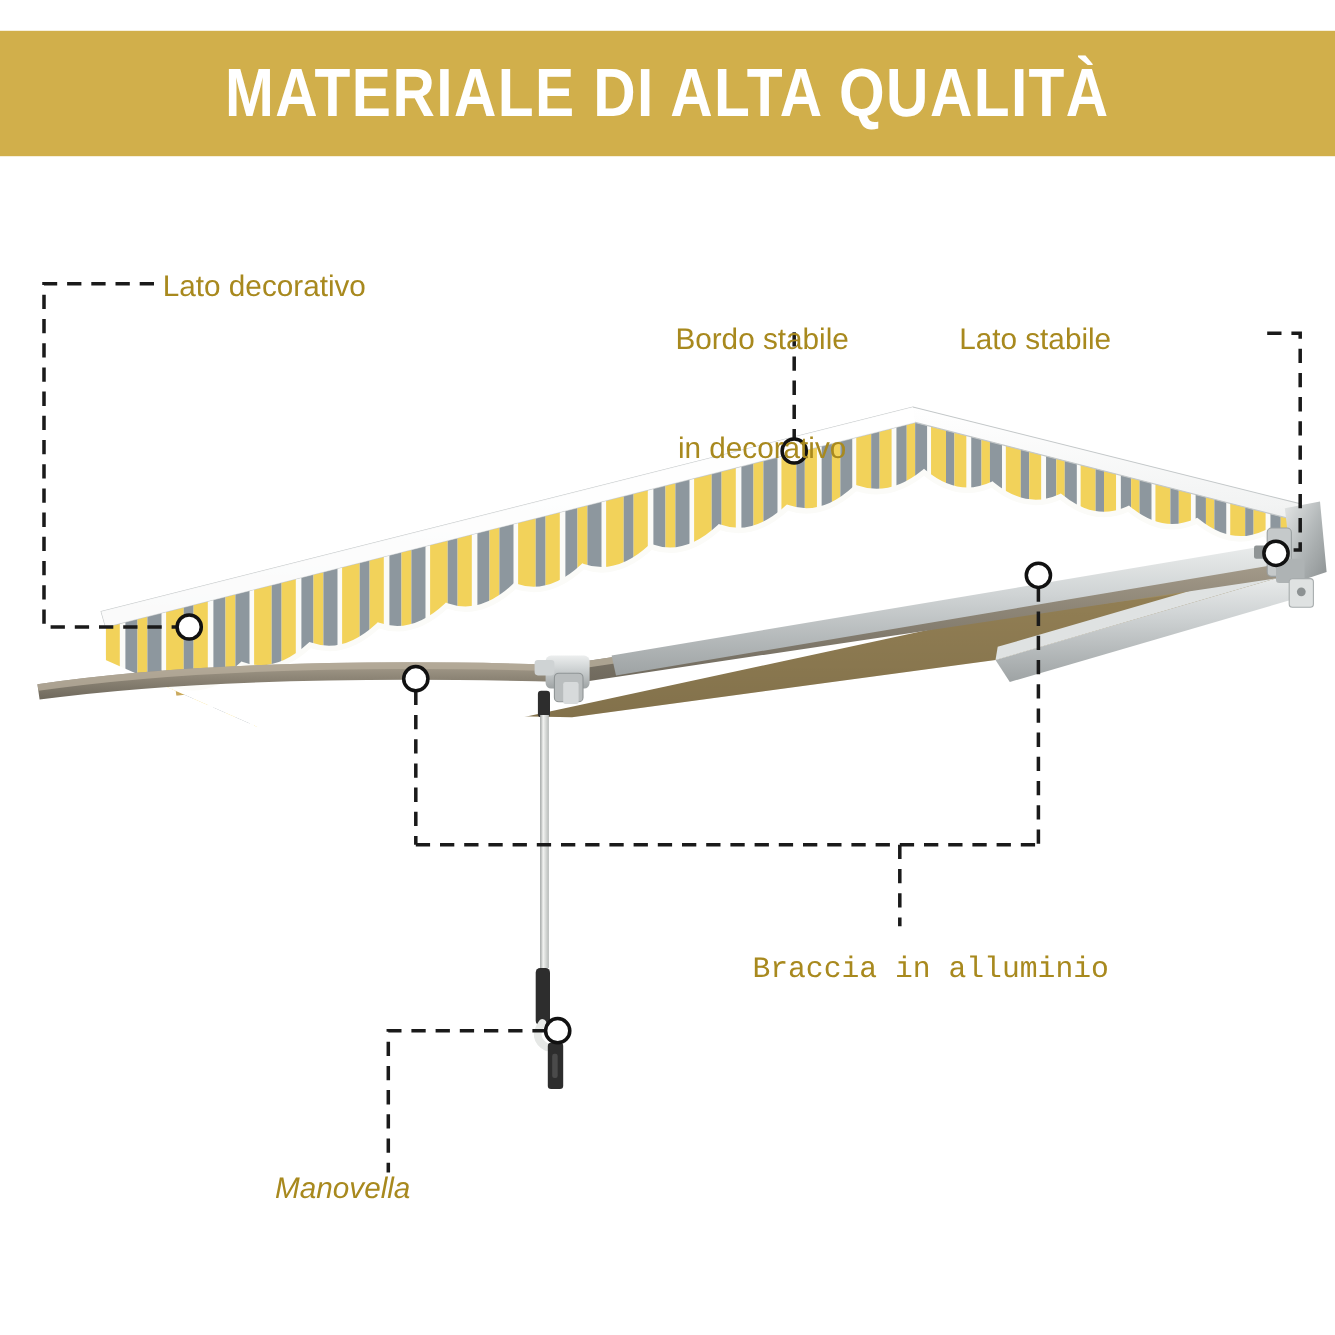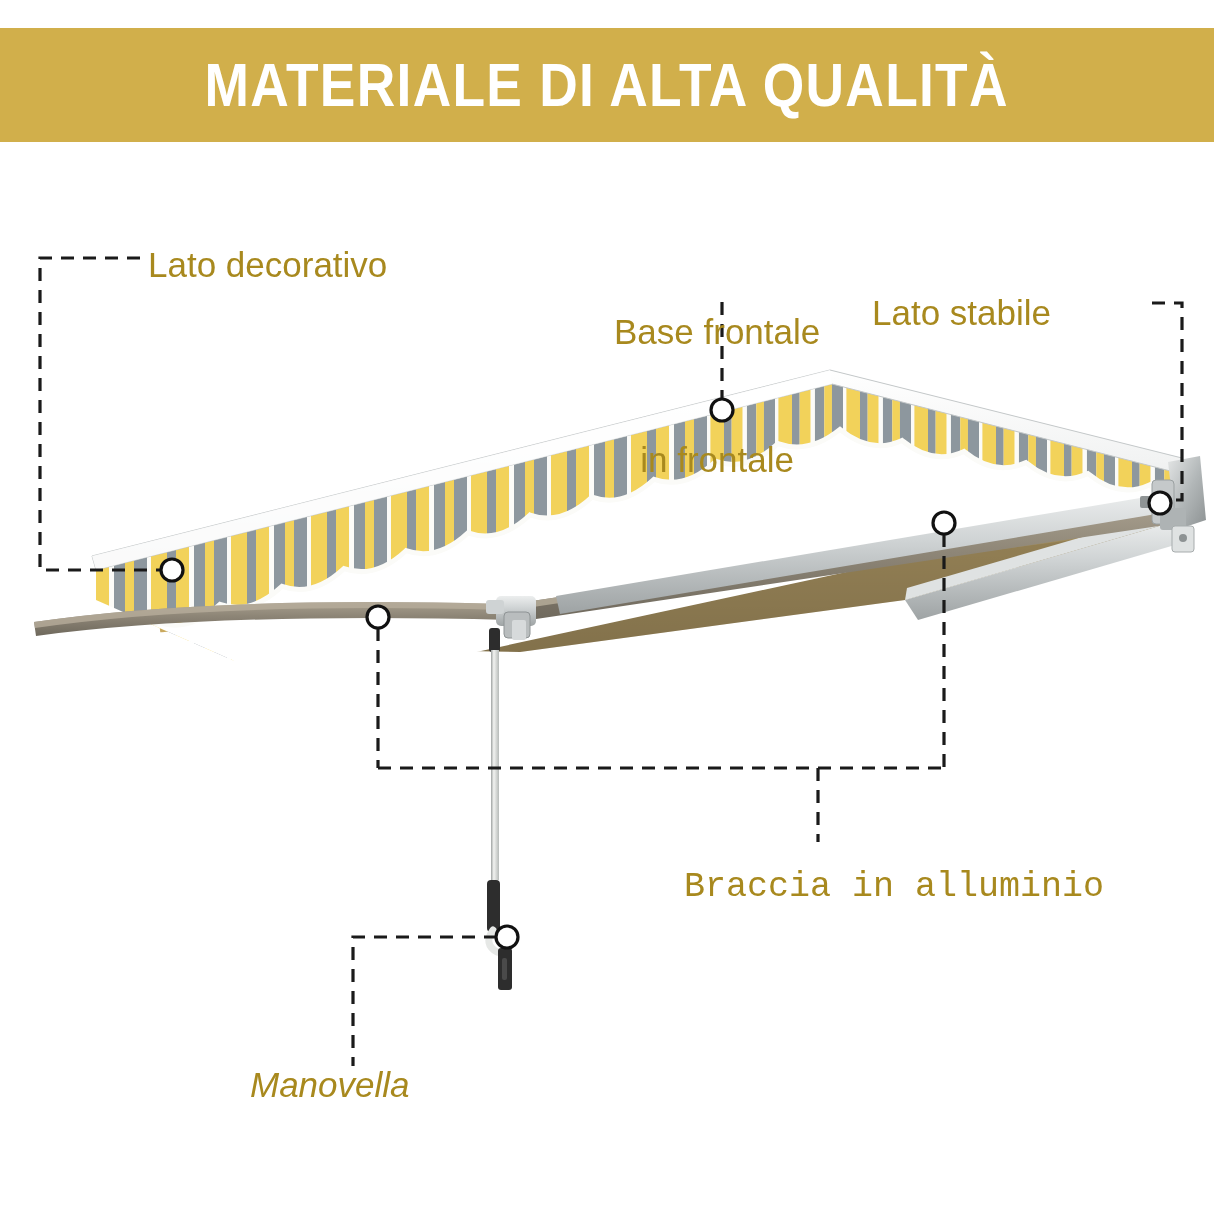--- a/index.html
+++ b/index.html
@@ -41,21 +41,21 @@
     line-height: 1;
     transform: scaleX(0.86);
     transform-origin: center center;
     white-space: nowrap;
   }
   
   .callout-label {
     position: absolute;
     color: #a8891e;
     font-family: "Liberation Sans", sans-serif;
-    font-size: 35px;
+    font-size: 27px;
     font-weight: normal;
     line-height: 1.22;
     white-space: pre;
   }
   .callout-label.center { text-align: center; }
   #label-lato {     left: 148px; top: 244px; }
   #label-bordo {    left: 614px; top: 226px; text-align: center; }
   #label-base {     left: 872px; top: 292px; }
   #label-braccia {  left: 684px; top: 866px; font-family: Liberation Mono, monospace; }
   #label-manovella {left: 250px; top: 1064px; font-style: italic; }
@@ -359,22 +359,22 @@
       <circle cx="1160" cy="503" r="11" fill="#ffffff" stroke="#111111" stroke-width="3.2"></circle>
       <circle cx="378" cy="617" r="11" fill="#ffffff" stroke="#111111" stroke-width="3.2"></circle>
       <circle cx="944" cy="523" r="11" fill="#ffffff" stroke="#111111" stroke-width="3.2"></circle>
       <circle cx="507" cy="937" r="11" fill="#ffffff" stroke="#111111" stroke-width="3.2"></circle>
     </g>
   </svg>
 
   <div class="callout-label" id="label-lato">Lato decorativo</div>
 
   <div class="callout-label center" id="label-bordo">
-    <div>Base frontale</div>
-    <div>in frontale</div>
+    <div>Bordo stabile</div>
+    <div>in decorativo</div>
   </div>
 
   <div class="callout-label" id="label-base">Lato stabile</div>
 
   <div class="callout-label" id="label-braccia">Braccia in alluminio</div>
 
   <div class="callout-label" id="label-manovella">Manovella</div>
 
 </div>
 

